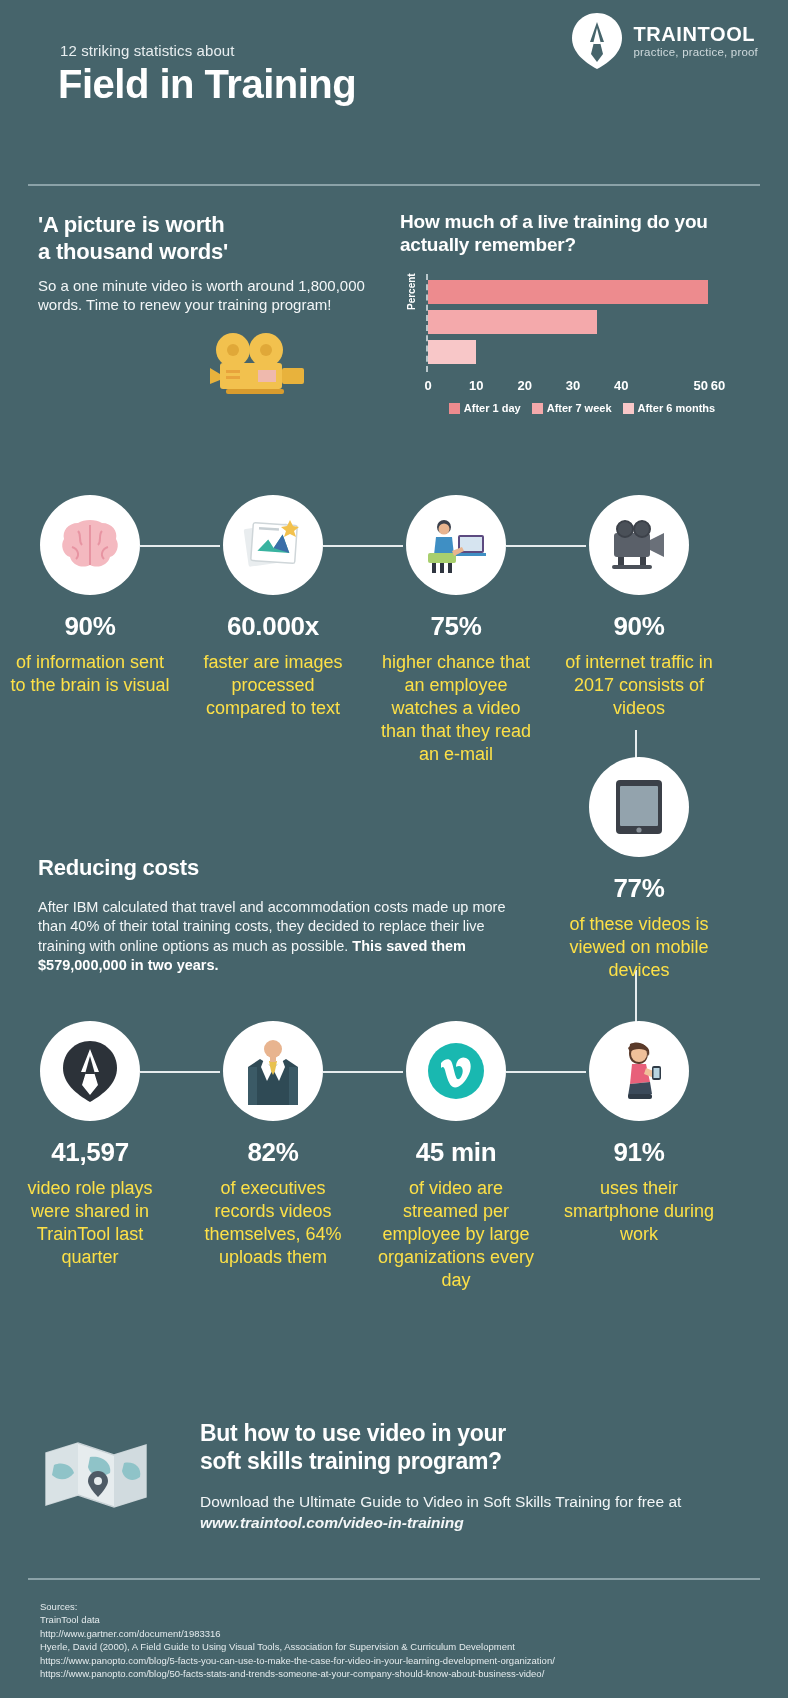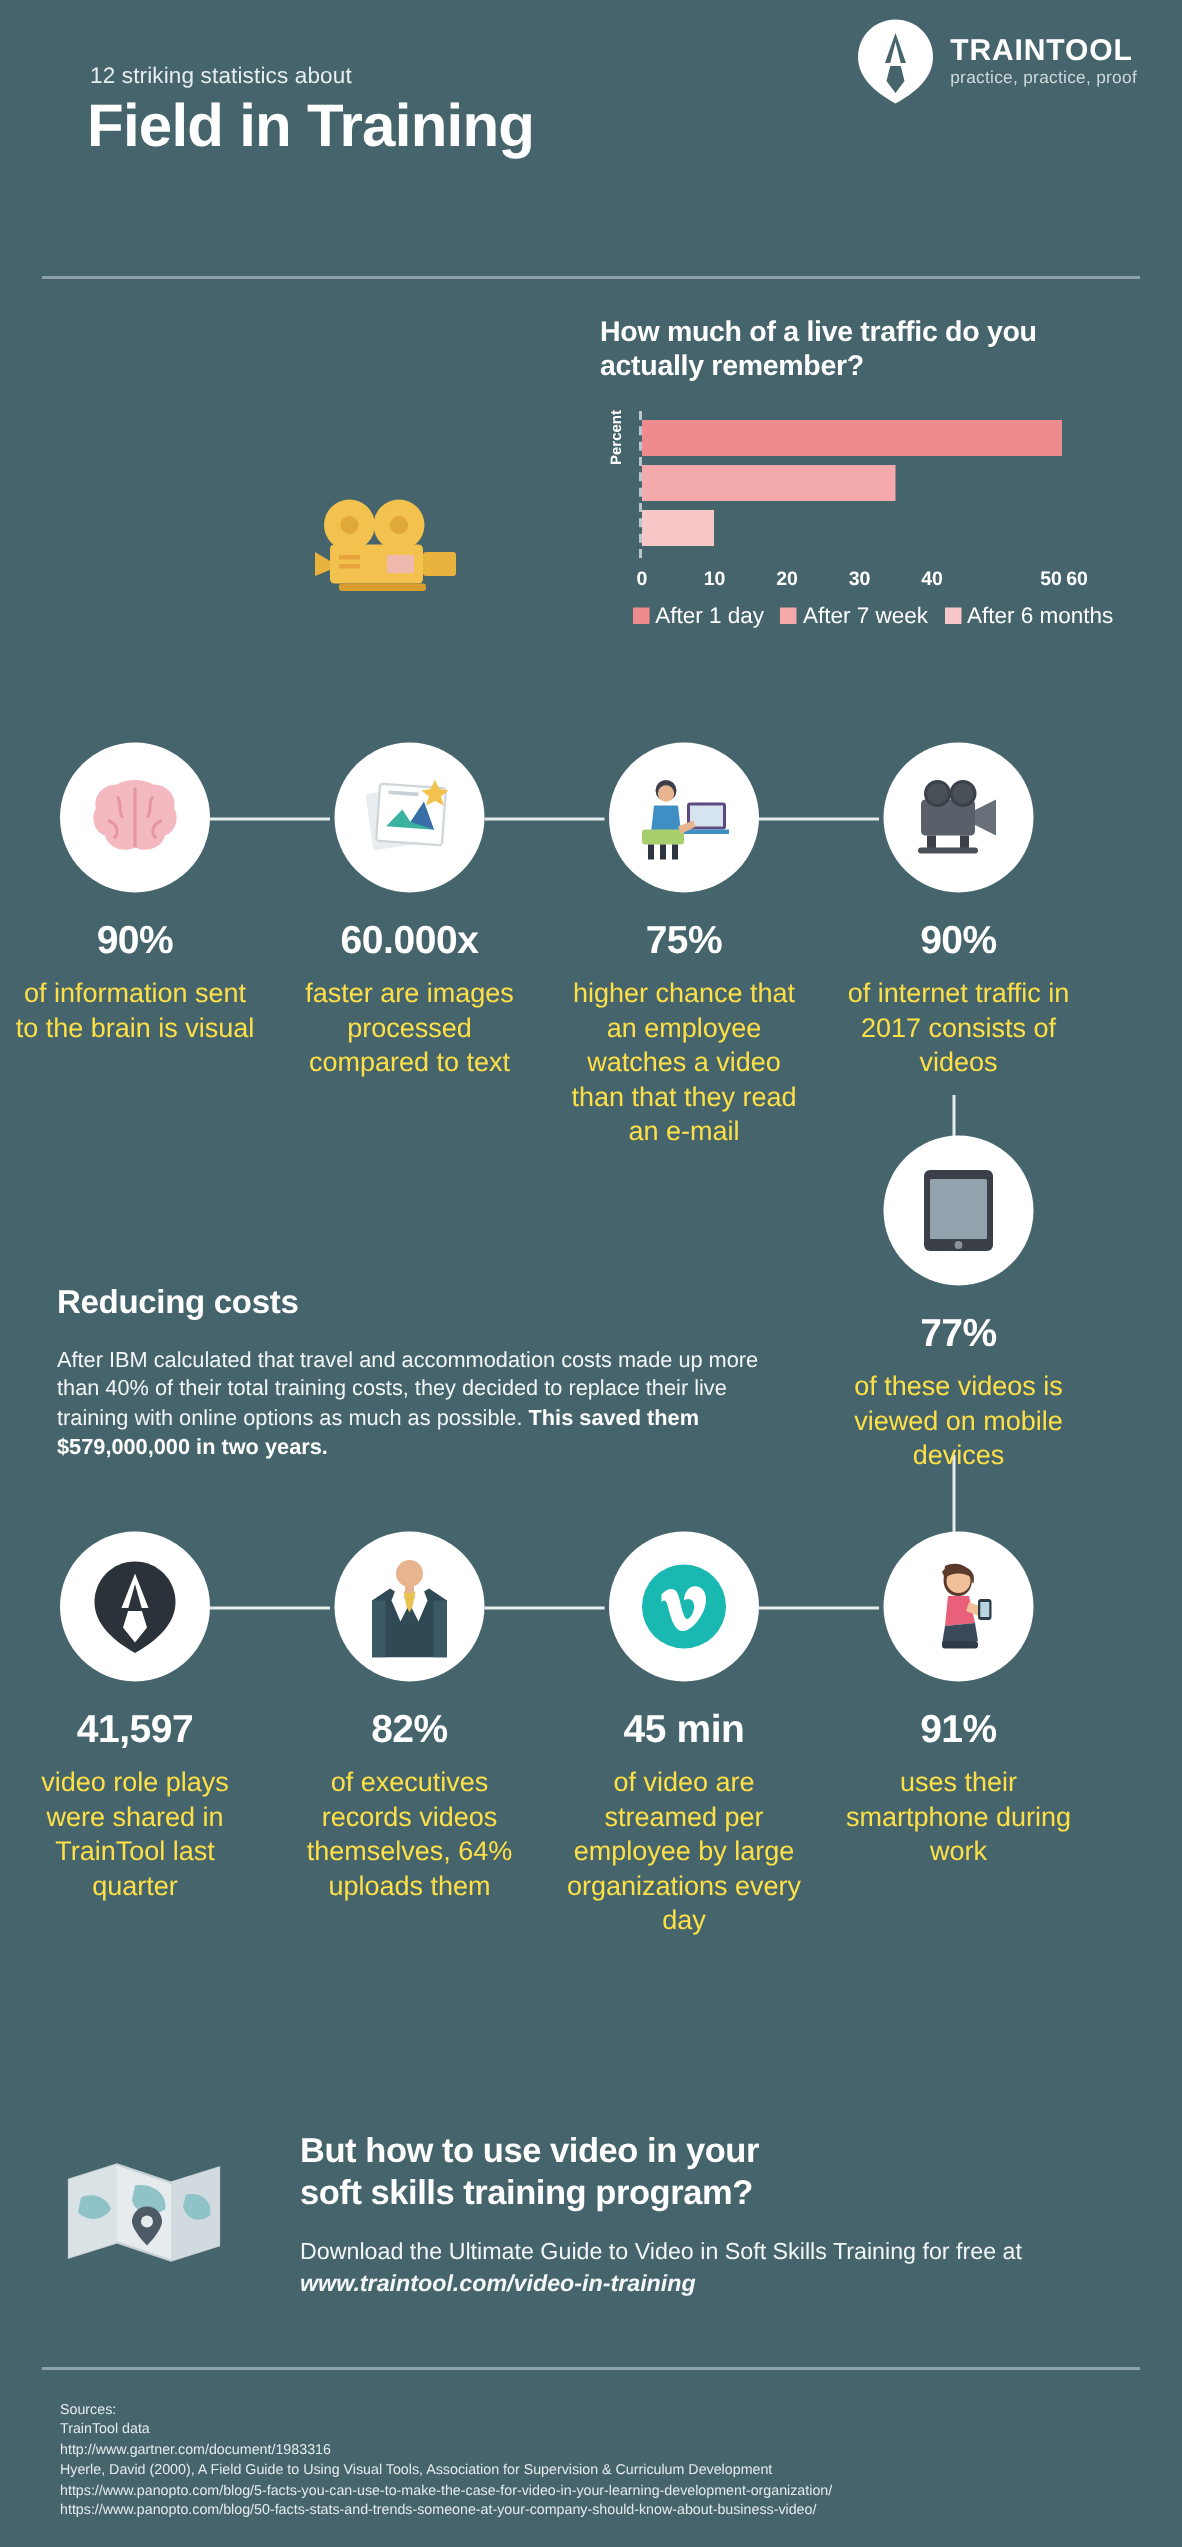--- a/index.html
+++ b/index.html
@@ -55,21 +55,21 @@
   .bar-row { height:24px; margin-bottom:6px; }
   .bar { height:24px; border-radius:0; }
   .x-axis { position:absolute; left:10px; top:104px; width:320px; height:20px; }
   .tick { position:absolute; font-size:13px; font-weight:700; color:#ffffff; transform:translateX(-50%); }
   .legend {
     position:absolute; left:14px; top:128px; width:336px;
     display:flex; justify-content:center; gap:11px; align-items:center;
   }
   .legend-item { display:flex; align-items:center; gap:4px; }
   .swatch { width:11px; height:11px; display:inline-block; }
-  .legend-label { font-size:15px; color:#ffffff; white-space:nowrap; }
+  .legend-label { font-size:11px; color:#ffffff; white-space:nowrap;font-weight:bold; }
 
   
   .stat { position:absolute; width:160px; text-align:center; }
   .circle {
     width:100px; height:100px; border-radius:50%;
     background:#ffffff; margin:0 auto;
     position:relative; overflow:hidden;
     display:flex; align-items:center; justify-content:center;
   }
   .stat-value { font-size:26px; font-weight:700; margin-top:16px; letter-spacing:-0.3px; }
@@ -115,39 +115,46 @@
       </span>
       <span class="logo-text">
         <span class="logo-name">TRAINTOOL</span>
         <span class="logo-tag">practice, practice, proof</span>
       </span>
     </div>
   </div>
 
   <div class="rule rule-top"></div>
 
+  <div class="quote-block">
+    <div class="quote-title">
+      <span>'A picture is worth</span><br>
+      <span>a thousand words'</span>
+    </div>
+    <div class="quote-body">So a one minute video is worth around 1,800,000 words. Time to renew your training program!</div>
+  </div>
 
   <div class="projector">
     <svg width="120" height="70" viewBox="0 0 120 70">
       <circle cx="33" cy="20" r="17" fill="#f2c14e"></circle>
       <circle cx="33" cy="20" r="6" fill="#e0a838"></circle>
       <circle cx="66" cy="20" r="17" fill="#f2c14e"></circle>
       <circle cx="66" cy="20" r="6" fill="#e0a838"></circle>
       <rect x="20" y="33" width="62" height="26" rx="3" fill="#f2c14e"></rect>
       <rect x="82" y="38" width="22" height="16" rx="2" fill="#e8b23c"></rect>
       <rect x="26" y="40" width="14" height="3" fill="#e8a33c"></rect>
       <rect x="26" y="46" width="14" height="3" fill="#e8a33c"></rect>
       <rect x="58" y="40" width="18" height="12" fill="#efb9ad"></rect>
       <rect x="26" y="59" width="58" height="5" rx="2" fill="#d99c2e"></rect>
       <path d="M20 44 L10 38 L10 54 L20 50 Z" fill="#e8b23c"></path>
     </svg>
   </div>
 
   <div class="chart-block">
-    <div class="chart-title">How much of a live traffic do you actually remember?</div>
+    <div class="chart-title">How much of a live training do you actually remember?</div>
 
     <div class="chart-area">
       <div class="y-axis-label">Percent</div>
       <div class="axis-line"></div>
       <div class="bars" id="chart-bars">
           <div class="bar-row">
             <div class="bar" style="width: 280.333px; background: rgb(237, 139, 142);"></div>
           </div>
           <div class="bar-row">
             <div class="bar" style="width: 169.167px; background: rgb(244, 169, 171);"></div>

